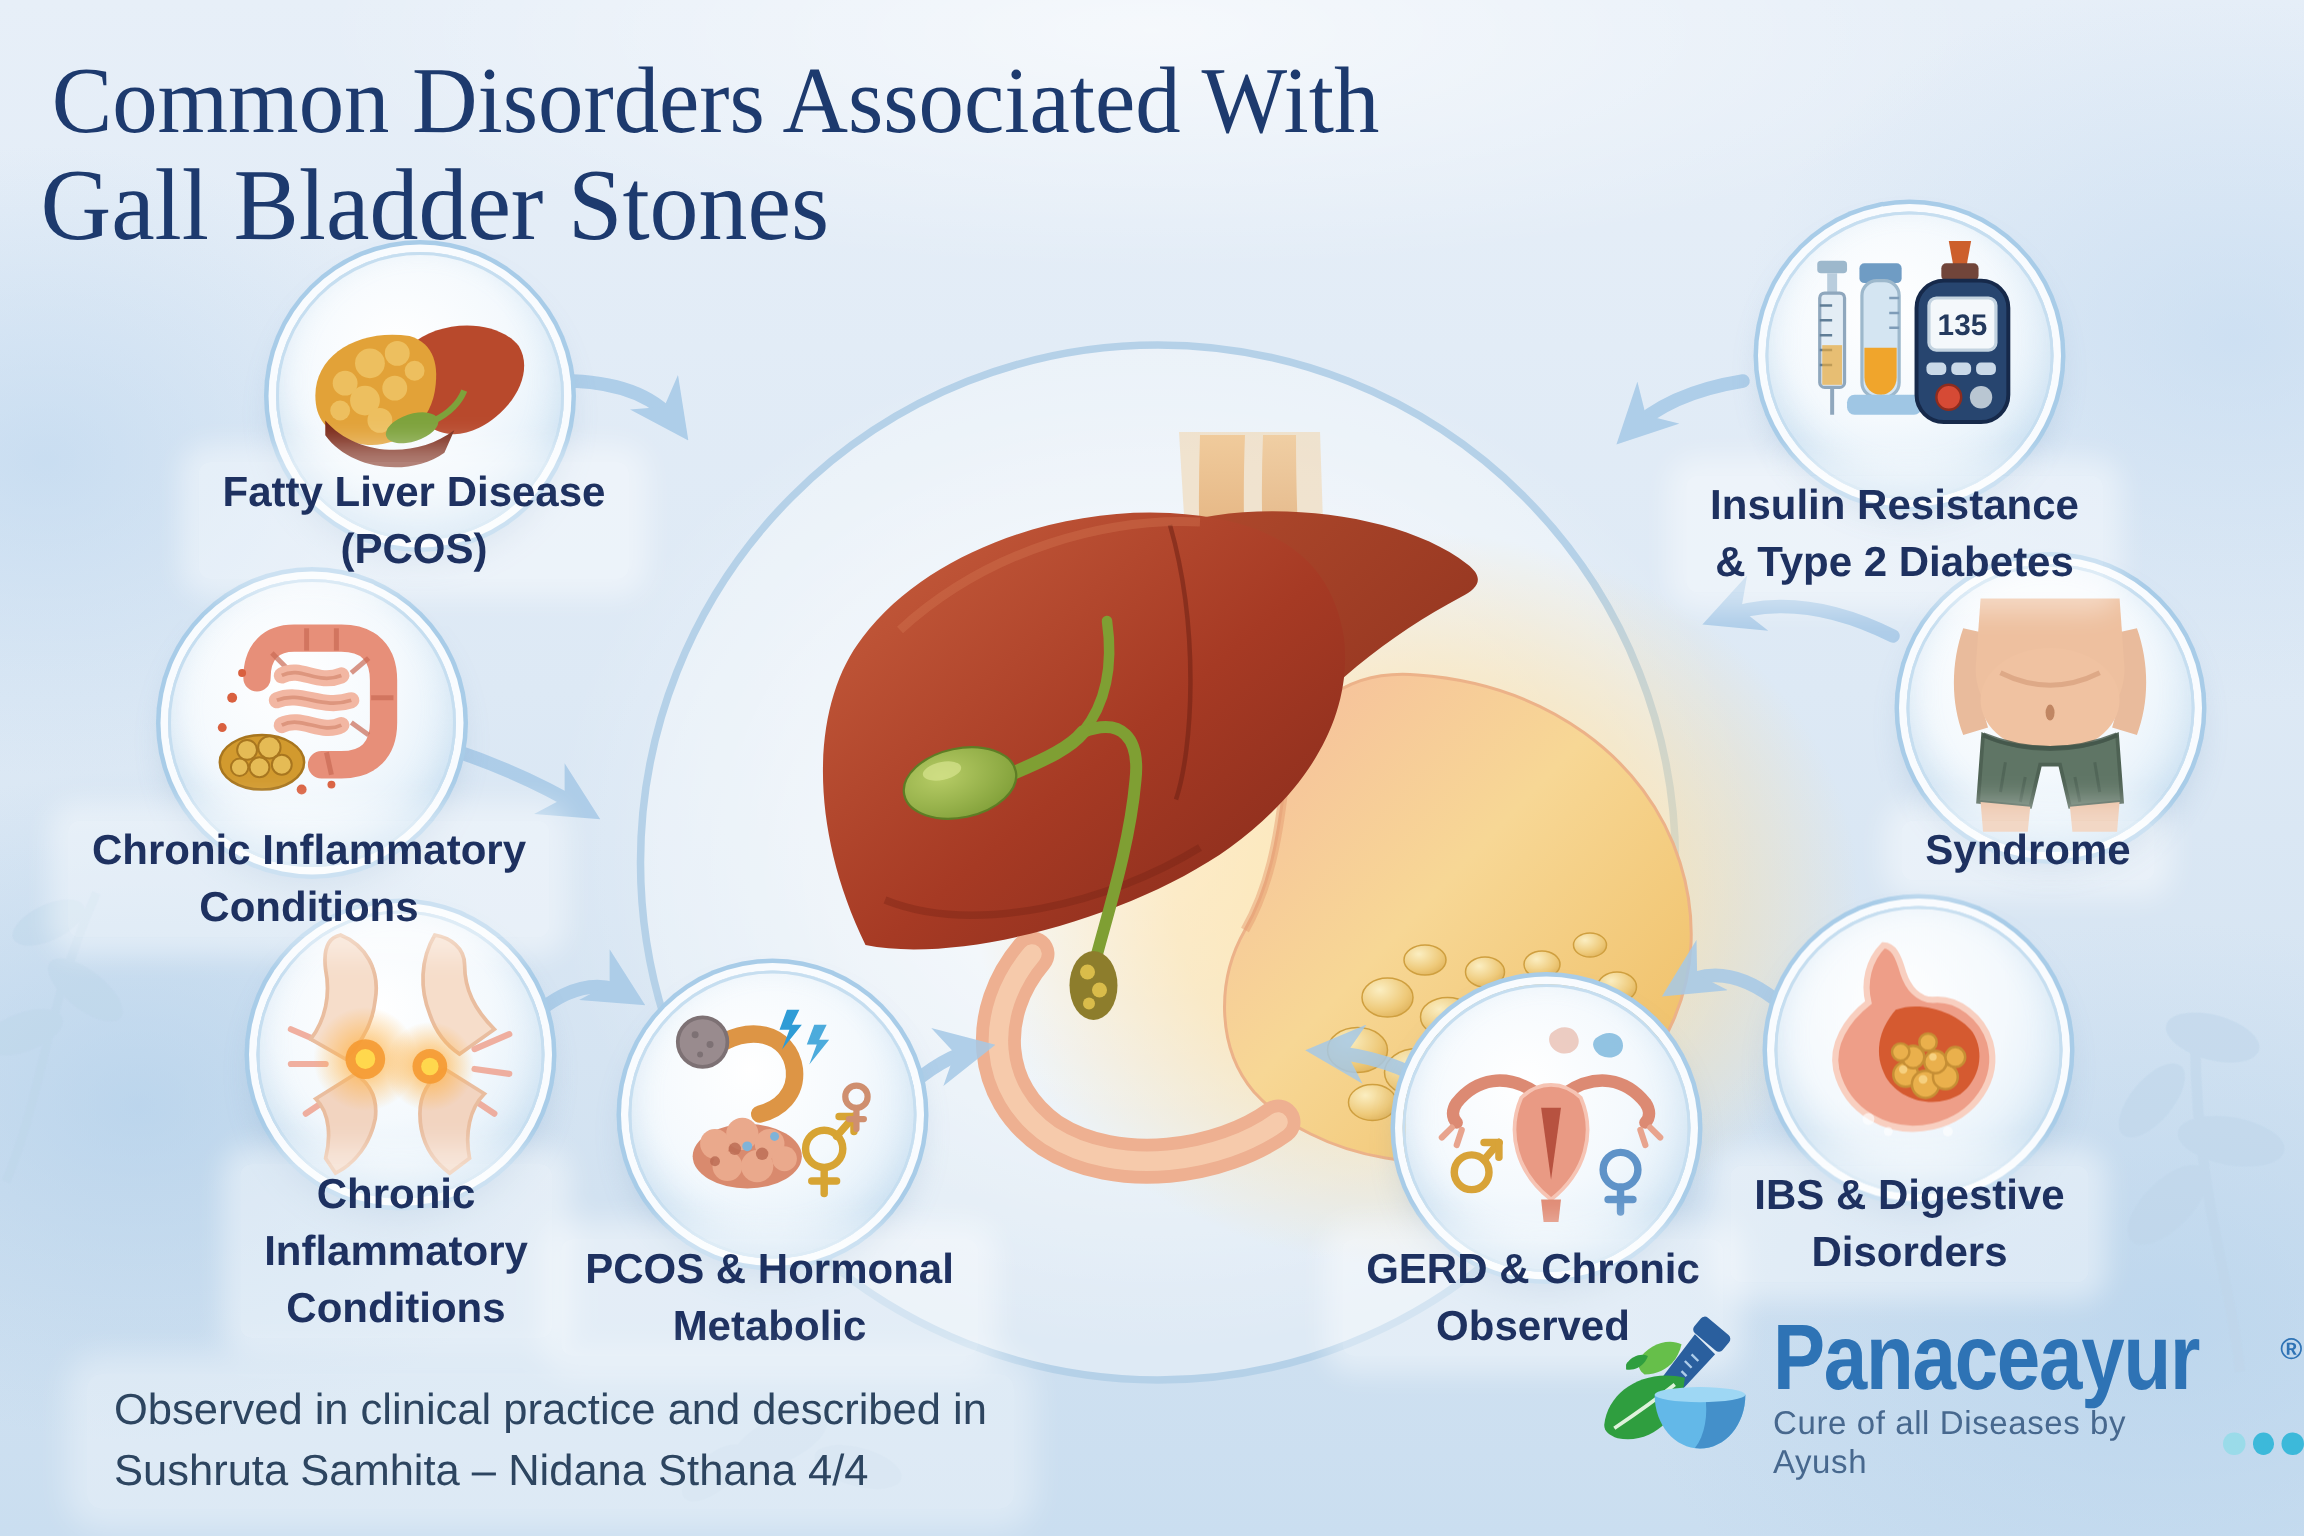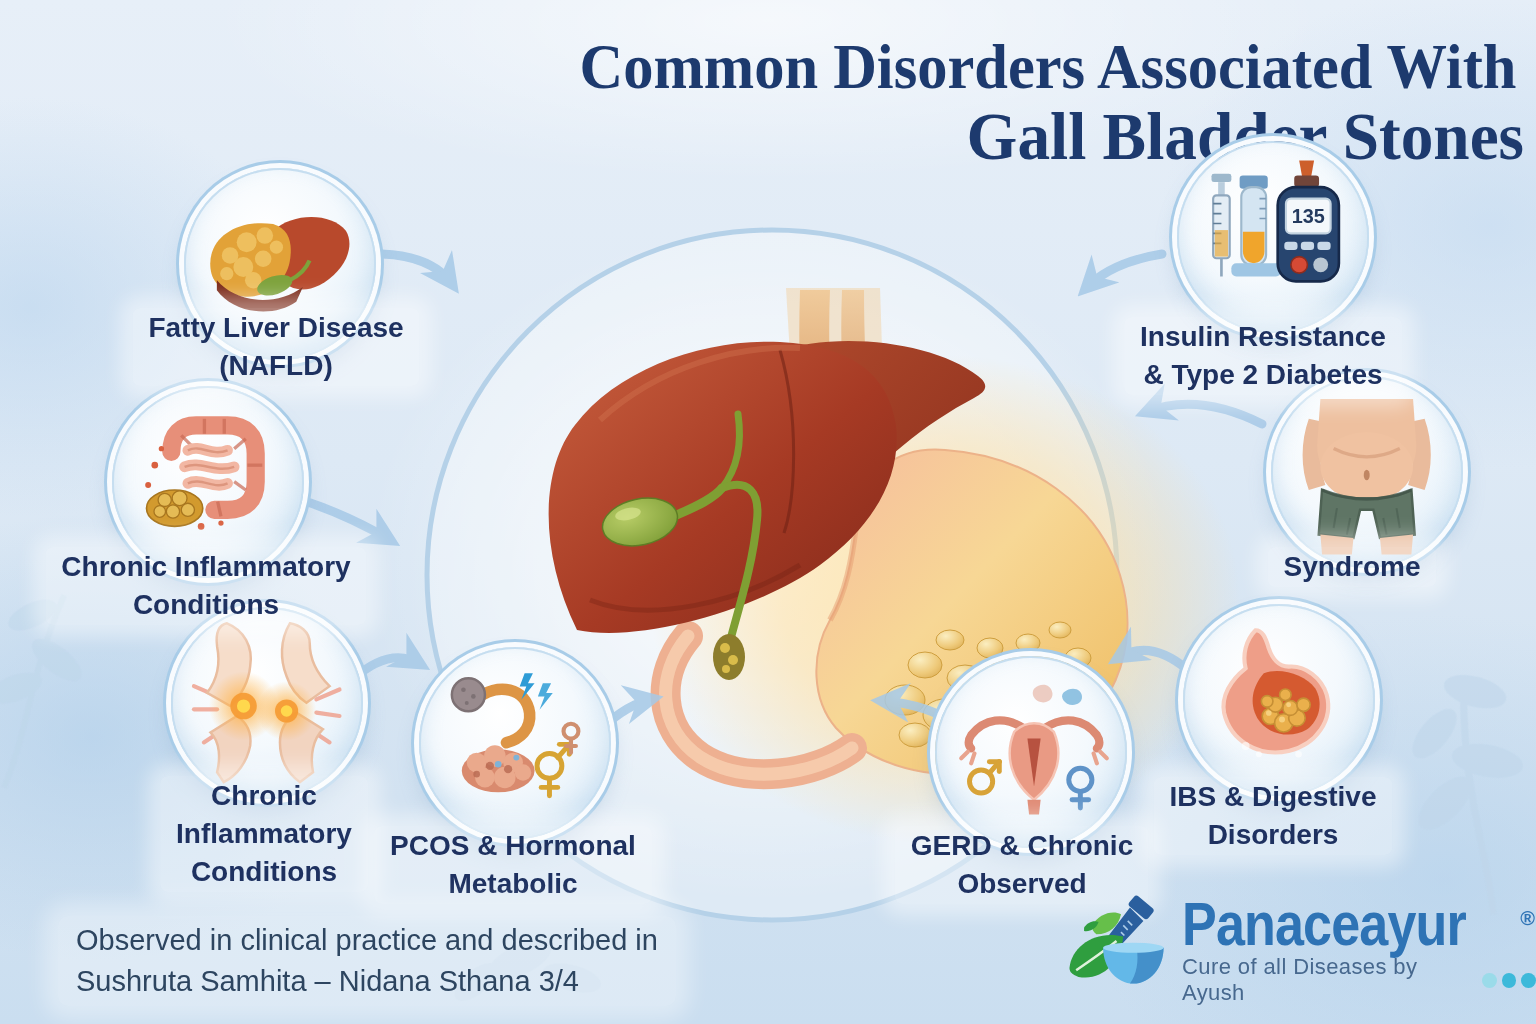--- a/index.html
+++ b/index.html
@@ -22,30 +22,30 @@
     border:2px solid #c6def0;
     box-shadow:0 0 0 5px rgba(255,255,255,.92),0 0 0 8px #a8cce8,0 12px 22px rgba(105,145,185,.28),inset 0 -10px 20px rgba(158,195,226,.32);
   }
   .disc svg{position:absolute;left:6%;top:6%;width:88%;height:88%;}
   .label{
     position:absolute;transform:translateX(-50%);text-align:center;white-space:nowrap;
     font:600 28px/38px "Liberation Sans",sans-serif;color:#1e3160;
     background:rgba(255,255,255,.42);border-radius:8px;padding:1px 16px;
     box-shadow:0 0 18px 12px rgba(255,255,255,.42);
   }
-  #title{position:absolute;left:16px;right:0;top:34px;text-align:right;color:#1d3a6e;
-    font-family:"Liberation Serif",serif;font-weight:bold;}
+  #title{position:absolute;left:16px;right:0;top:34px;text-align:left;color:#1d3a6e;
+    font-family:"Liberation Serif",serif;font-weight:normal;}
   #title .t1{font-size:63px;line-height:66px;display:inline-block;transform:scaleX(.96);}
   #title .t2{font-size:68px;line-height:72px;display:inline-block;transform:scaleX(.96);}
   #footnote{
     position:absolute;left:58px;top:916px;color:#2d4560;font:500 29px/41px "Liberation Sans",sans-serif;
     background:rgba(255,255,255,.35);border-radius:10px;padding:4px 18px;
     box-shadow:0 0 20px 14px rgba(255,255,255,.35);
   }
-  #logo{position:absolute;left:1062px;top:894px;display:flex;align-items:center;}
+  #logo{position:absolute;left:1062px;top:876px;display:flex;align-items:center;}
   #logo .licon{width:118px;height:112px;flex:0 0 auto;}
   #logo .ltext{margin-left:2px;}
   #logo .lname{font:bold 62px/60px "Liberation Sans",sans-serif;color:#2e73b5;
     display:inline-block;transform:scaleX(.84);transform-origin:left top;letter-spacing:-1px;}
   #logo .lreg{font:bold 20px "Liberation Sans",sans-serif;color:#2e73b5;vertical-align:20px;}
   #logo .ltag{margin-top:0;font:400 22px "Liberation Sans",sans-serif;color:#47688e;letter-spacing:.4px;
     display:flex;align-items:center;}
   #logo .dot{display:inline-block;width:15px;height:15px;border-radius:50%;margin-left:5px;}
 </style>
 </head>
@@ -454,21 +454,21 @@
             <rect x="77" y="53" width="8" height="5" rx="2"></rect>
         </g>
         <circle cx="66" cy="67" r="5" fill="#d64a35" stroke="#8e2c1e" stroke-width="1"></circle>
         <circle cx="79" cy="67" r="4.5" fill="#b9c6d2"></circle>
       </g>
     </svg>
   </div>
 
   <div class="label" style="left:276px;top:308px;">
     <div>Fatty Liver Disease</div>
-    <div>(NAFLD)</div>
+    <div>(PCOS)</div>
   </div>
   <div class="label" style="left:206px;top:547px;">
     <div>Chronic Inflammatory</div>
     <div>Conditions</div>
   </div>
   <div class="label" style="left:264px;top:776px;">
     <div>Chronic</div>
     <div>Inflammatory</div>
     <div>Conditions</div>
   </div>
@@ -487,21 +487,21 @@
   <div class="label" style="left:1352px;top:547px;">
     <div>Syndrome</div>
   </div>
   <div class="label" style="left:1263px;top:317px;">
     <div>Insulin Resistance</div>
     <div>&amp; Type 2 Diabetes</div>
   </div>
 
   <div id="footnote">
     <div>Observed in clinical practice and described in</div>
-    <div>Sushruta Samhita – Nidana Sthana 3/4</div>
+    <div>Sushruta Samhita – Nidana Sthana 4/4</div>
   </div>
 
   <div id="logo">
     <svg class="licon" viewBox="0 0 100 100">
       <path d="M58,12 L70,24 L44,52 C40,56 34,56 32,52 C30,48 32,44 36,41 Z" fill="#2a5f9e"></path>
       <rect x="57" y="6" width="22" height="12" rx="3" transform="rotate(40 68 12)" fill="#2a5f9e"></rect>
       <g stroke="#bcd9f2" stroke-width="1.4" opacity=".9">
         <path d="M52,28 L56,32"></path>
           <path d="M56,24 L60,28"></path>
           <path d="M50,34 L53,37"></path>

